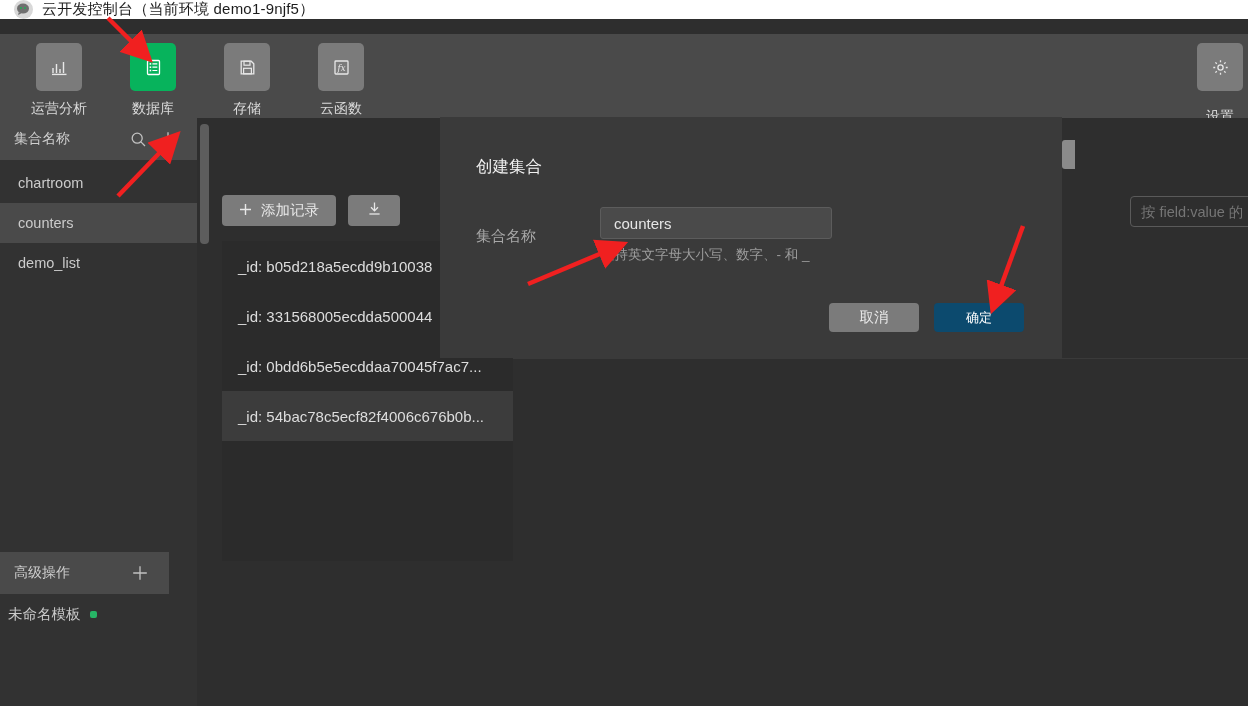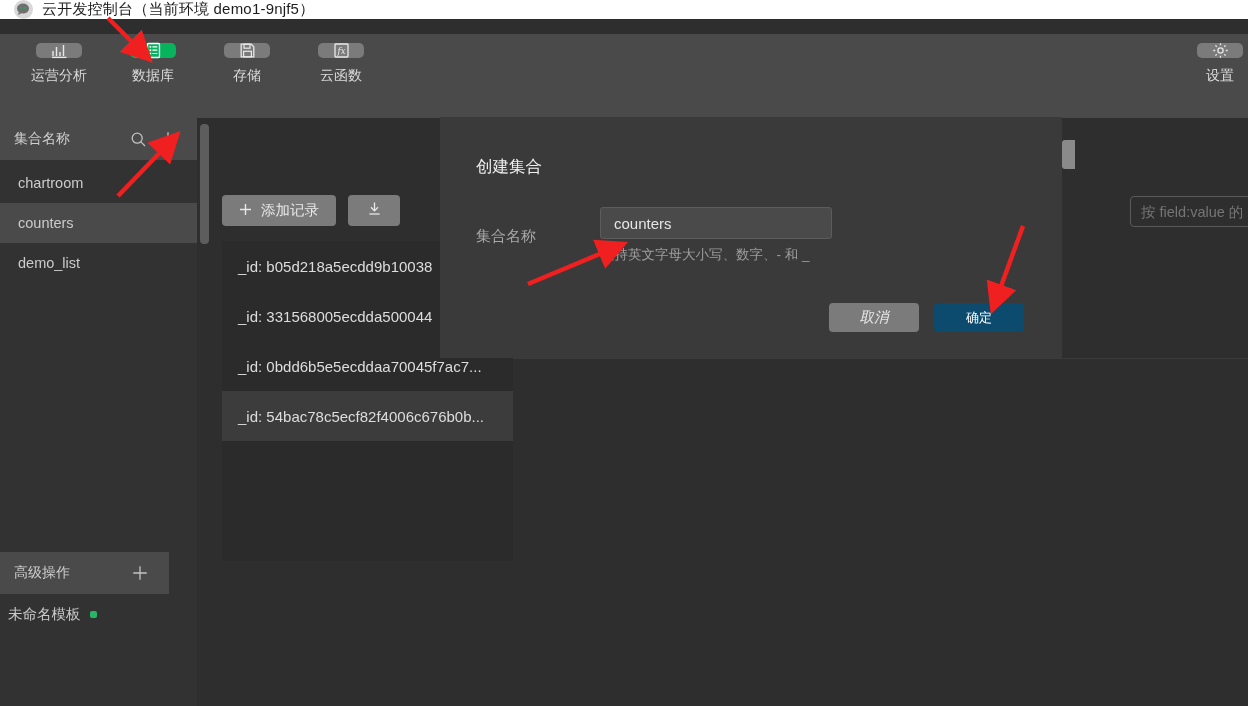--- a/index.html
+++ b/index.html
@@ -29,28 +29,28 @@
   }
 
   
   .topnav {
     position: absolute; left: 0; top: 34px; width: 1248px; height: 84px;
     background: #4a4a4a;
   }
   .navgroup { position: absolute; left: 26px; top: 9px; display: flex; gap: 28px; }
   .navitem { width: 66px; display: flex; flex-direction: column; align-items: center; cursor: pointer; }
   .navicon {
-    width: 46px; height: 15px; border-radius: 5px;
+    width: 46px; height: 48px; border-radius: 5px;
     background: #7b7b7b;
     display: flex; align-items: center; justify-content: center;
   }
   .navicon.active { background: #07b35c; }
   .navlabel { margin-top: 9px; font-size: 14px; color: #dcdcdc; white-space: nowrap; }
   .navright { position: absolute; right: 2px; top: 9px; display: flex; }
-  .navright .navitem { width: 52px; }
+  .navright .navitem { width: 52px; gap: 8px; }
 
   
   .sidebar {
     position: absolute; left: 0; top: 118px; width: 197px; height: 588px;
     background: #323232;
   }
   .side-header {
     height: 42px; background: #4a4a4a;
     display: flex; align-items: center; padding: 0 14px;
   }
@@ -156,21 +156,20 @@
     position: absolute; left: 161px; top: 129px;
     font-size: 13.5px; color: #9d9d9d; white-space: nowrap; text-align: center;
   }
   .modal-actions {
     position: absolute; right: 38px; top: 186px; display: flex; gap: 15px;
   }
   .btn-cancel {
     width: 90px; height: 29px; border-radius: 4px; background: #7b7b7b;
     color: #e9e9e9; font-size: 14.5px; border: none; cursor: pointer;
     font-family: "Liberation Sans", "DejaVu Sans", sans-serif;
-    font-style: italic;
   }
   .btn-confirm {
     width: 90px; height: 29px; border-radius: 4px; background: #0c4a6e;
     color: #ffffff; font-size: 13px; border: none; cursor: pointer;
     font-family: "Liberation Sans", "DejaVu Sans", sans-serif;
   }
 
   .annotations { position: absolute; left: 0; top: 0; width: 1248px; height: 706px; pointer-events: none; }
 </style>
 </head>

